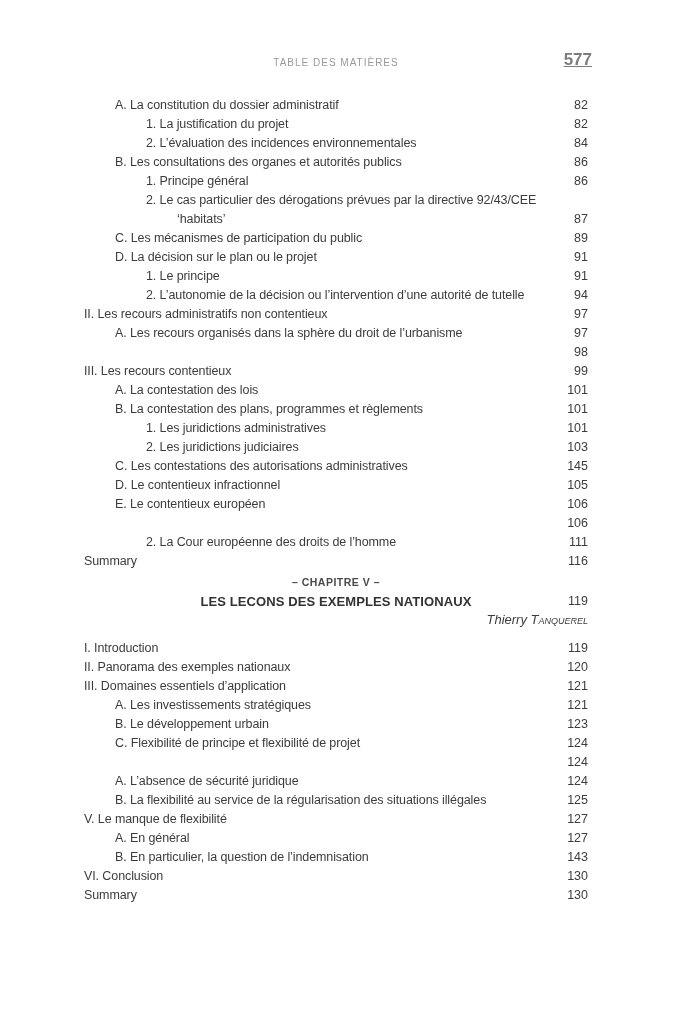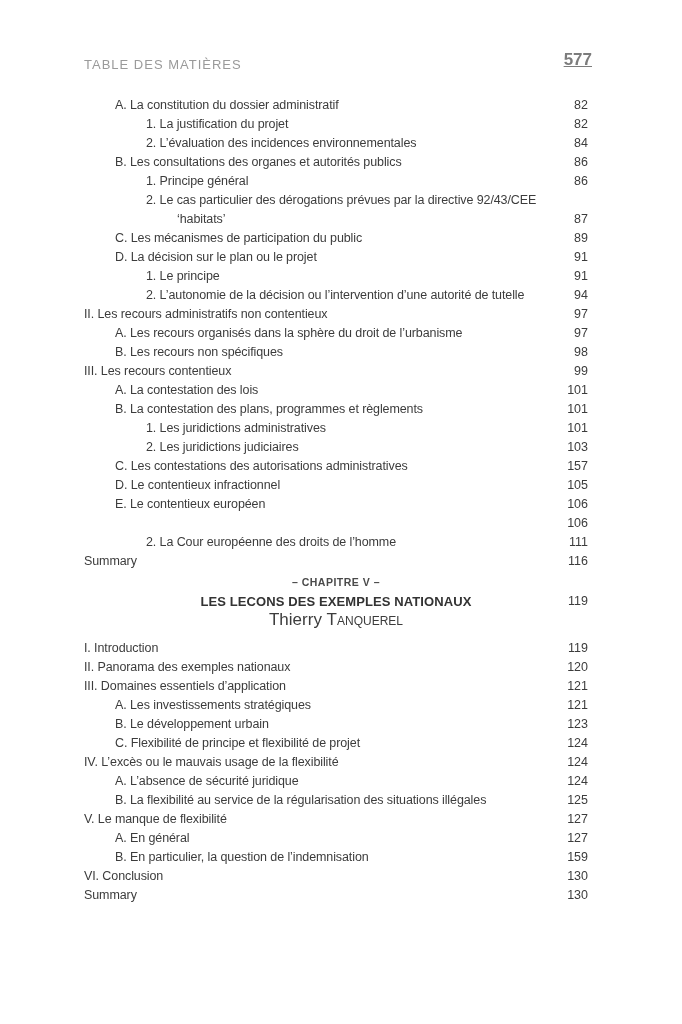--- a/index.html
+++ b/index.html
@@ -22,21 +22,22 @@
     top: 50px;
     left: 84px;
     right: 94px;
     height: 22px;
   }
   .running {
     position: absolute;
     left: 0;
     right: 0;
     top: 7px;
-    font-size: 13px;
+    text-align: center;
+    font-size: 10px;
     letter-spacing: 1px;
     color: #9a9a9a;
   }
   .folio {
     position: absolute;
     right: -4px;
     top: 0;
     font-size: 17px;
     font-weight: bold;
     color: #7c7c7c;
@@ -94,23 +95,25 @@
   }
   .ch-page {
     position: absolute;
     right: 0;
     top: 1px;
     font-size: 12.5px;
     font-weight: normal;
     color: #3c3c3c;
   }
   .author {
-    font-size: 17px;
+    font-size: 13px;
+    font-style: italic;
     line-height: 18px;
     color: #3c3c3c;
+    text-align: right;
   }
   .author .family { font-variant: small-caps; }
 </style>
 </head>
 <body>
 
 <div class="page">
   <div class="header">
     <span class="running">TABLE DES MATIÈRES</span>
     <span class="folio">577</span>
@@ -163,21 +166,20 @@
         </div>
         <div class="row lvl-0">
           <span class="t">II. Les recours administratifs non contentieux</span>
           <span class="p">97</span>
         </div>
         <div class="row lvl-1">
           <span class="t">A. Les recours organisés dans la sphère du droit de l’urbanisme</span>
           <span class="p">97</span>
         </div>
         <div class="row lvl-1">
-          <span class="t">B. Les recours non spécifiques</span>
           <span class="p">98</span>
         </div>
         <div class="row lvl-0">
           <span class="t">III. Les recours contentieux</span>
           <span class="p">99</span>
         </div>
         <div class="row lvl-1">
           <span class="t">A. La contestation des lois</span>
           <span class="p">101</span>
         </div>
@@ -188,21 +190,21 @@
         <div class="row lvl-2">
           <span class="t">1. Les juridictions administratives</span>
           <span class="p">101</span>
         </div>
         <div class="row lvl-2">
           <span class="t">2. Les juridictions judiciaires</span>
           <span class="p">103</span>
         </div>
         <div class="row lvl-1">
           <span class="t">C. Les contestations des autorisations administratives</span>
-          <span class="p">157</span>
+          <span class="p">145</span>
         </div>
         <div class="row lvl-1">
           <span class="t">D. Le contentieux infractionnel</span>
           <span class="p">105</span>
         </div>
         <div class="row lvl-1">
           <span class="t">E. Le contentieux européen</span>
           <span class="p">106</span>
         </div>
         <div class="row lvl-2">
@@ -241,42 +243,41 @@
         </div>
         <div class="row lvl-1">
           <span class="t">B. Le développement urbain</span>
           <span class="p">123</span>
         </div>
         <div class="row lvl-1">
           <span class="t">C. Flexibilité de principe et flexibilité de projet</span>
           <span class="p">124</span>
         </div>
         <div class="row lvl-0">
-          <span class="t">IV. L’excès ou le mauvais usage de la flexibilité</span>
           <span class="p">124</span>
         </div>
         <div class="row lvl-1">
           <span class="t">A. L’absence de sécurité juridique</span>
           <span class="p">124</span>
         </div>
         <div class="row lvl-1">
           <span class="t">B. La flexibilité au service de la régularisation des situations illégales</span>
           <span class="p">125</span>
         </div>
         <div class="row lvl-0">
           <span class="t">V. Le manque de flexibilité</span>
           <span class="p">127</span>
         </div>
         <div class="row lvl-1">
           <span class="t">A. En général</span>
           <span class="p">127</span>
         </div>
         <div class="row lvl-1">
           <span class="t">B. En particulier, la question de l’indemnisation</span>
-          <span class="p">159</span>
+          <span class="p">143</span>
         </div>
         <div class="row lvl-0">
           <span class="t">VI. Conclusion</span>
           <span class="p">130</span>
         </div>
         <div class="row lvl-0">
           <span class="t">Summary</span>
           <span class="p">130</span>
         </div>
       </div>

